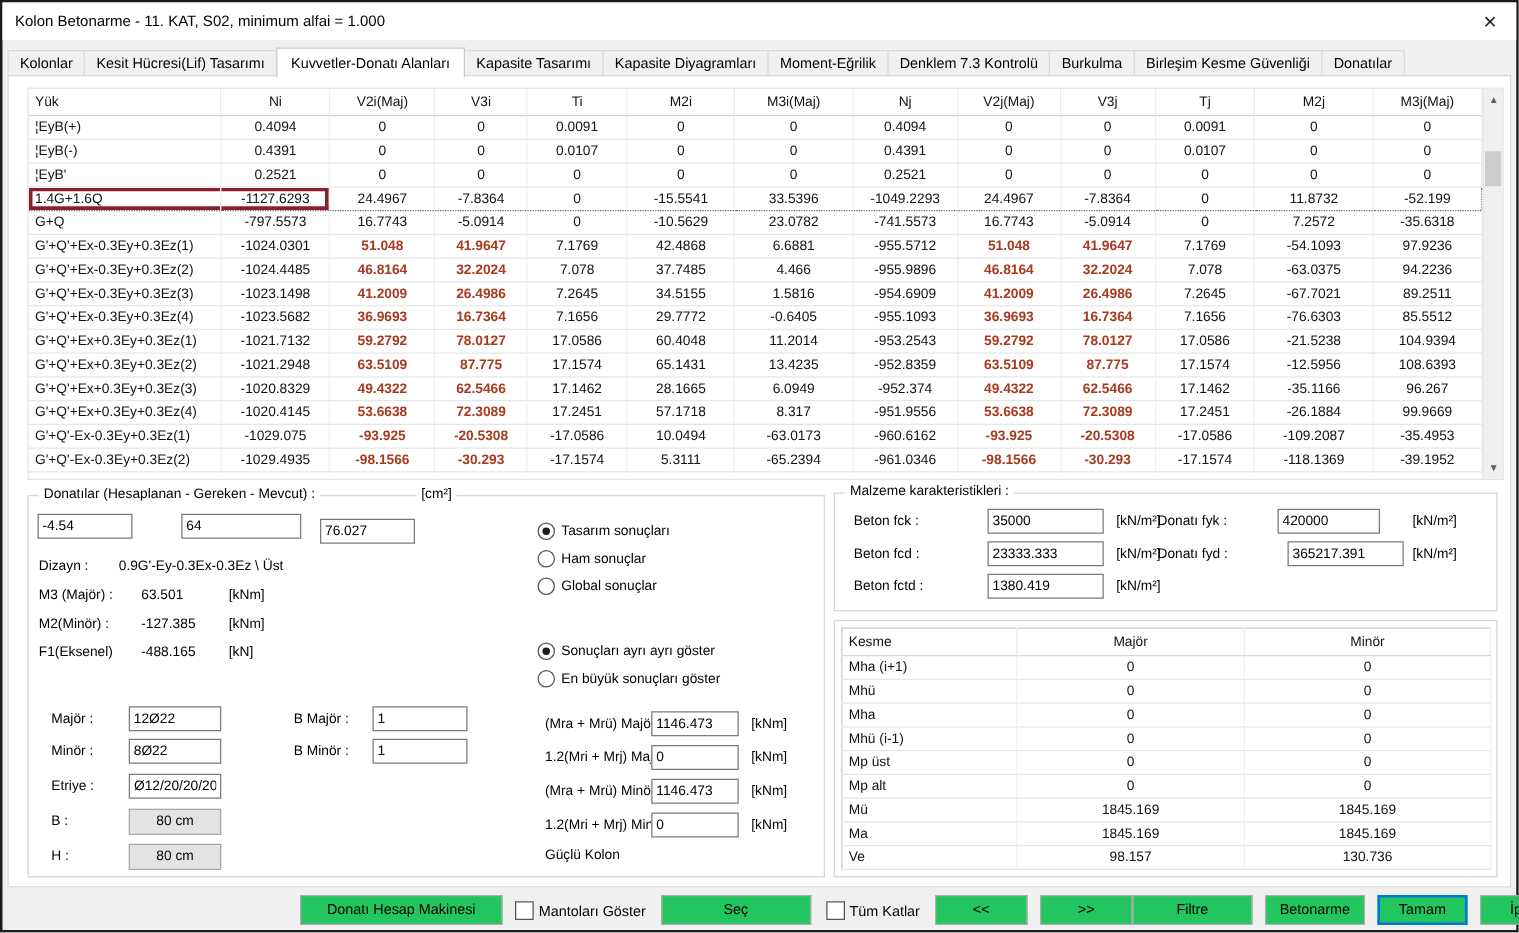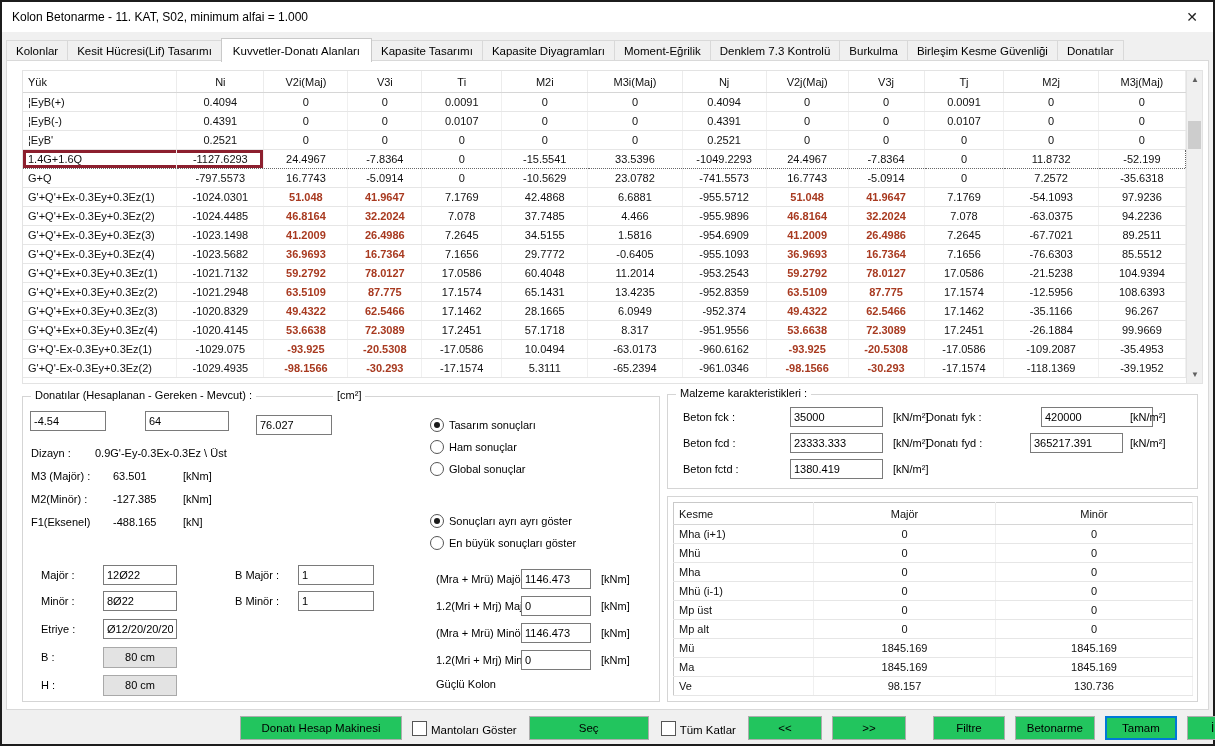--- a/index.html
+++ b/index.html
@@ -355,21 +355,21 @@
         <div class="sb-thumb"></div>
         <div class="sb-btn sb-down">▼</div>
       </div>
     </div>
 
     <div class="group" style="left:15px;top:335px;width:638px;height:306px;">
       <div class="legend">Donatılar (Hesaplanan - Gereken - Mevcut) :</div>
       <div class="legend2" style="left:310px;">[cm²]</div>
 
       <input class="tbox" style="left: 7px; top: 14px; width: 76px;" value="-4.54">
-      <input class="tbox" style="left: 122px; top: 14px; width: 84px;" value="64">
+      <input class="tbox" style="left: 122px; top: 14px; width: 96px;" value="64">
       <input class="tbox" style="left: 233px; top: 18px; width: 76px;" value="76.027">
 
       <div class="lbl" style="left:8px;top:50px;">Dizayn :</div>
       <div class="val" style="left:72px;top:50px;">0.9G'-Ey-0.3Ex-0.3Ez \ Üst</div>
 
       <div class="lbl" style="left:8px;top:73px;">M3 (Majör) :</div>
       <div class="val" style="left:90px;top:73px;">63.501</div>
       <div class="val" style="left:160px;top:73px;">[kNm]</div>
 
       <div class="lbl" style="left:8px;top:96px;">M2(Minör) :</div>
@@ -444,21 +444,21 @@
           <div class="lbl" style="left: 15px; top: 16px;">Beton fck :</div>
           <input class="tbox" value="35000" style="left: 122px; top: 12px; width: 93px;">
           <div class="val" style="left: 225px; top: 16px;">[kN/m²]</div>
           <div class="lbl" style="left: 15px; top: 42px;">Beton fcd :</div>
           <input class="tbox" value="23333.333" style="left: 122px; top: 38px; width: 93px;">
           <div class="val" style="left: 225px; top: 42px;">[kN/m²]</div>
           <div class="lbl" style="left: 15px; top: 68px;">Beton fctd :</div>
           <input class="tbox" value="1380.419" style="left: 122px; top: 64px; width: 93px;">
           <div class="val" style="left: 225px; top: 68px;">[kN/m²]</div>
           <div class="lbl" style="left: 258px; top: 16px;">Donatı fyk :</div>
-          <input class="tbox" value="420000" style="left: 373px; top: 12px; width: 112px;">
+          <input class="tbox" value="420000" style="left: 354px; top: 12px; width: 82px;">
           <div class="val" style="left: 462px; top: 16px;">[kN/m²]</div>
           <div class="lbl" style="left: 258px; top: 42px;">Donatı fyd :</div>
           <input class="tbox" value="365217.391" style="left: 362px; top: 38px; width: 93px;">
           <div class="val" style="left: 462px; top: 42px;">[kN/m²]</div>
         </div>
     </div>
 
     <div class="group" style="left:660px;top:435px;width:531px;height:206px;">
       <table class="kesme" style="margin:5px;">
         <colgroup>
@@ -531,19 +531,19 @@
       <span class="checkbox"></span>
       <span class="cb-label">Mantoları Göster</span>
     </span>
     <button class="btn" style="margin-left:12px;width:120px;">Seç</button>
     <span class="cbgroup" style="margin-left:12px;">
       <span class="checkbox"></span>
       <span class="cb-label">Tüm Katlar</span>
     </span>
     <button class="btn" style="margin-left:12px;width:74px;">&lt;&lt;</button>
     <button class="btn" style="margin-left:10px;width:74px;">&gt;&gt;</button>
-    <button class="btn" style="margin-left:27px;width:72px;">Filtre</button>
+    <button class="btn" style="margin-left:0;width:96px;">Filtre</button>
     <button class="btn" style="margin-left:10px;width:80px;">Betonarme</button>
     <button class="btn default" style="margin-left:10px;width:72px;">Tamam</button>
     <button class="btn" style="margin-left:10px;width:70px;">İptal</button>
   </div>
 
 </div>
 
 </body></html>

